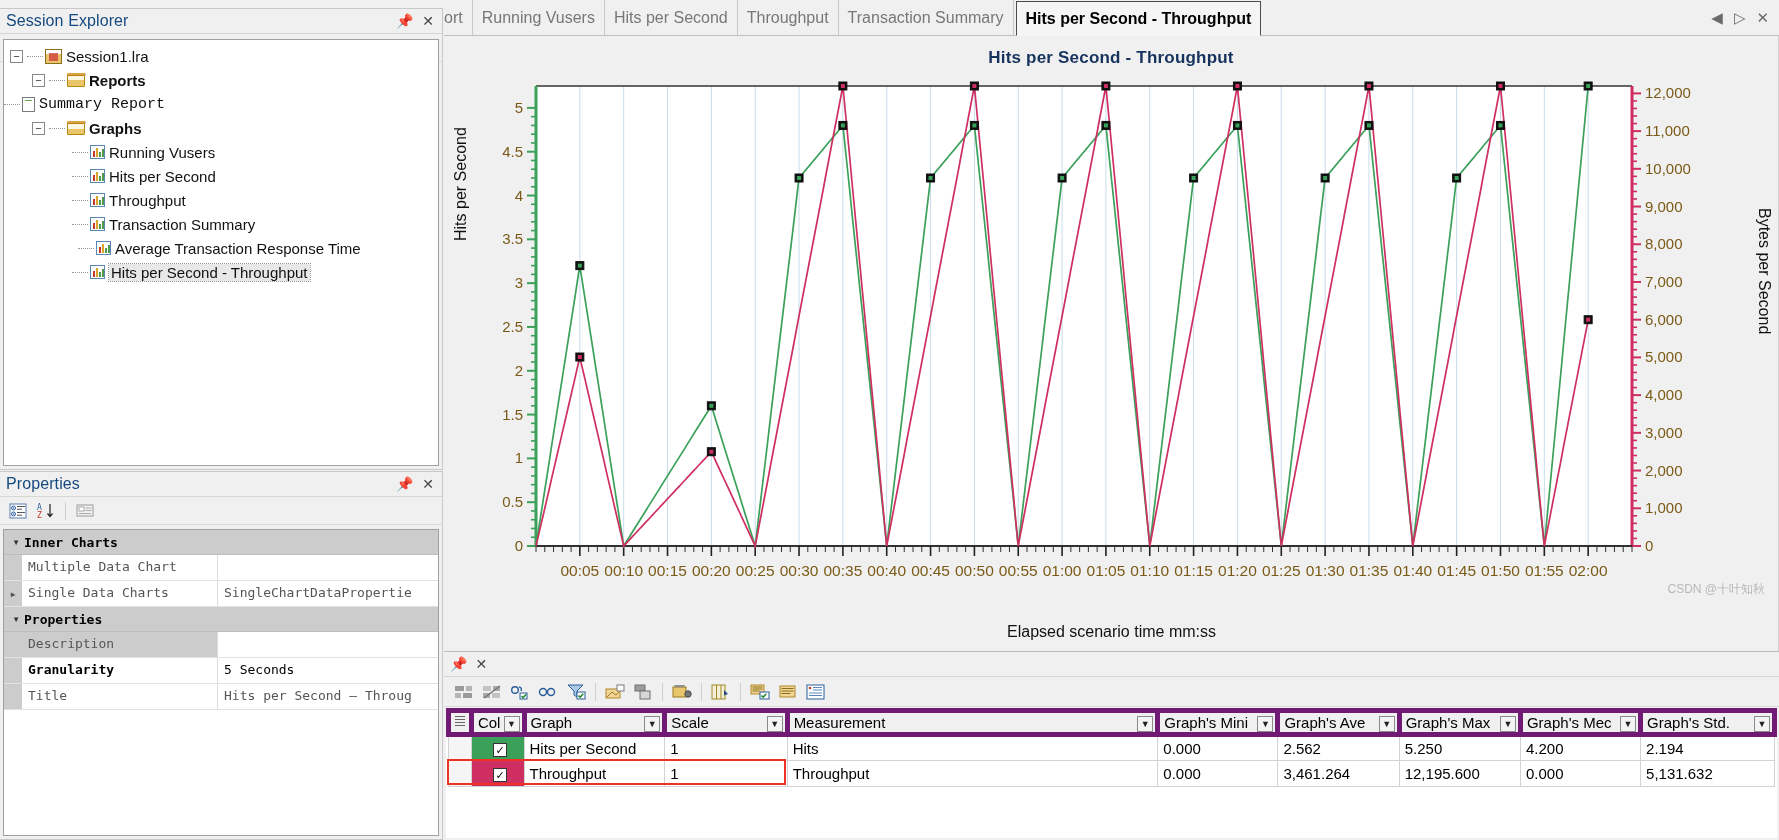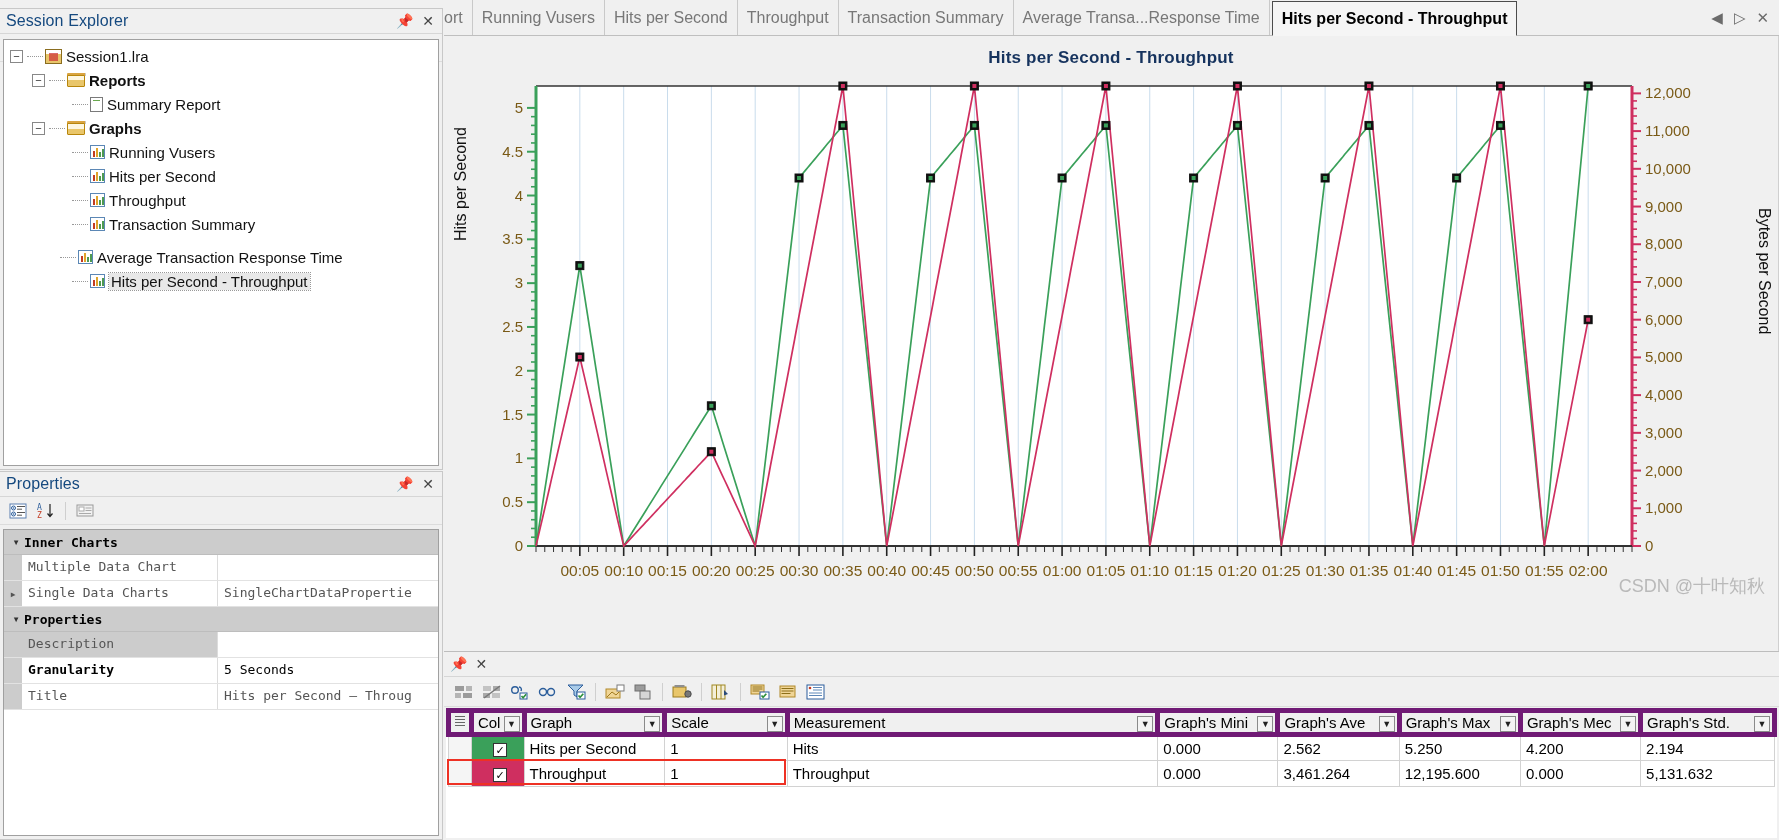--- a/index.html
+++ b/index.html
@@ -170,21 +170,21 @@
   }
   td.rowgrip { width: 20px; padding: 0; background: #f5f5f5; border-right: 1px solid #c9c9c9; }
   td.colorcell { width: 46px; padding: 0; text-align: center; vertical-align: middle; }
   .cbx {
     width: 14px; height: 14px; background: #fff; border: 1px solid #333; display: inline-flex;
     align-items: center; justify-content: center; font-size: 11px; line-height: 1; color: #000; cursor: pointer;
   }
   .sel-box { position: absolute; border: 2px solid #ee3124; pointer-events: none; }
 
   #watermark {
-    position: absolute; right: 14px; bottom: 6px; font-size: 18px; color: #b9b9b9;
+    position: absolute; right: 14px; bottom: 6px; font-size: 12px; color: #b9b9b9;
   }
   .grip-glyph { display:inline-block; width:10px; height:12px; background:
     repeating-linear-gradient(to bottom, #666 0 1px, transparent 1px 3px); }
 </style>
 </head>
 <body>
 
 <div id="app">
 
   <div id="left-col">
@@ -255,21 +255,21 @@
 
         <div class="tnode bold" style="padding-left:28px;">
           <span class="expander">−</span>
           <span class="dots"></span>
           <span class="ico ico-folder">
               <span class="tab"></span>
               <span class="body"></span>
             </span>
           <span class="lbl">Reports</span>
         </div>
-        <div class="tnode" style="padding-left:68px;">
+        <div class="tnode" style="font-family:Liberation Mono, monospace;">
           <span class="dots"></span>
           <span class="ico ico-doc"></span>
           <span class="lbl">Summary Report</span>
         </div>
 
         <div class="tnode bold" style="padding-left:28px;">
           <span class="expander">−</span>
           <span class="dots"></span>
           <span class="ico ico-folder">
               <span class="tab"></span>
@@ -311,21 +311,21 @@
         <div class="tnode" style="padding-left:68px;">
           <span class="dots"></span>
           <span class="ico ico-chart">
             <i style="left:2px;height:6px;background:#c23b22;"></i>
               <i style="left:5px;height:9px;background:#e0a42a;"></i>
               <i style="left:8px;height:5px;background:#4e9a51;"></i>
               <i style="left:11px;height:8px;background:#4e9a51;"></i>
           </span>
           <span class="lbl">Transaction Summary</span>
         </div>
-        <div class="tnode" style="padding-left:56px;margin-top:9px;">
+        <div class="tnode" style="padding-left:74px;">
           <span class="dots"></span>
           <span class="ico ico-chart">
             <i style="left:2px;height:6px;background:#c23b22;"></i>
               <i style="left:5px;height:9px;background:#e0a42a;"></i>
               <i style="left:8px;height:5px;background:#4e9a51;"></i>
               <i style="left:11px;height:8px;background:#4e9a51;"></i>
           </span>
           <span class="lbl">Average Transaction Response Time</span>
         </div>
         <div class="tnode selected" style="padding-left:68px;">
@@ -427,23 +427,20 @@
           <span>Running Vusers</span>
         </div>
       <div class="tab">
           <span>Hits per Second</span>
         </div>
       <div class="tab">
           <span>Throughput</span>
         </div>
       <div class="tab">
           <span>Transaction Summary</span>
-        </div>
-      <div class="tab">
-          <span>Average Transa...Response Time</span>
         </div>
       <div class="tab active">
           <span>Hits per Second - Throughput</span>
         </div>
       <div id="tab-nav">
         <span>◀</span>
         <span>▷</span>
         <span>✕</span>
       </div>
     </div>
@@ -814,20 +811,21 @@
             <rect x="659.9200000000001" y="26" width="4" height="4" fill="#cf2f60"></rect>
             <rect x="789.44" y="24" width="8" height="8" fill="#101010" stroke="#101010"></rect>
             <rect x="791.44" y="26" width="4" height="4" fill="#cf2f60"></rect>
             <rect x="920.96" y="24" width="8" height="8" fill="#101010" stroke="#101010"></rect>
             <rect x="922.96" y="26" width="4" height="4" fill="#cf2f60"></rect>
             <rect x="1052.48" y="24" width="8" height="8" fill="#101010" stroke="#101010"></rect>
             <rect x="1054.48" y="26" width="4" height="4" fill="#cf2f60"></rect>
             <rect x="1140.1599999999999" y="257.68887139624127" width="8" height="8" fill="#101010" stroke="#101010"></rect>
             <rect x="1142.1599999999999" y="259.68887139624127" width="4" height="4" fill="#cf2f60"></rect>
           </svg>
+        <div id="x-axis-label">Elapsed scenario time mm:ss</div>
       </div>
     </div>
 
     <div id="legend-panel">
       <div class="panel-title">
         <span class="chrome">
           <span class="pin-icon">📌</span>
           <span class="close-icon">✕</span>
         </span>
       </div>

